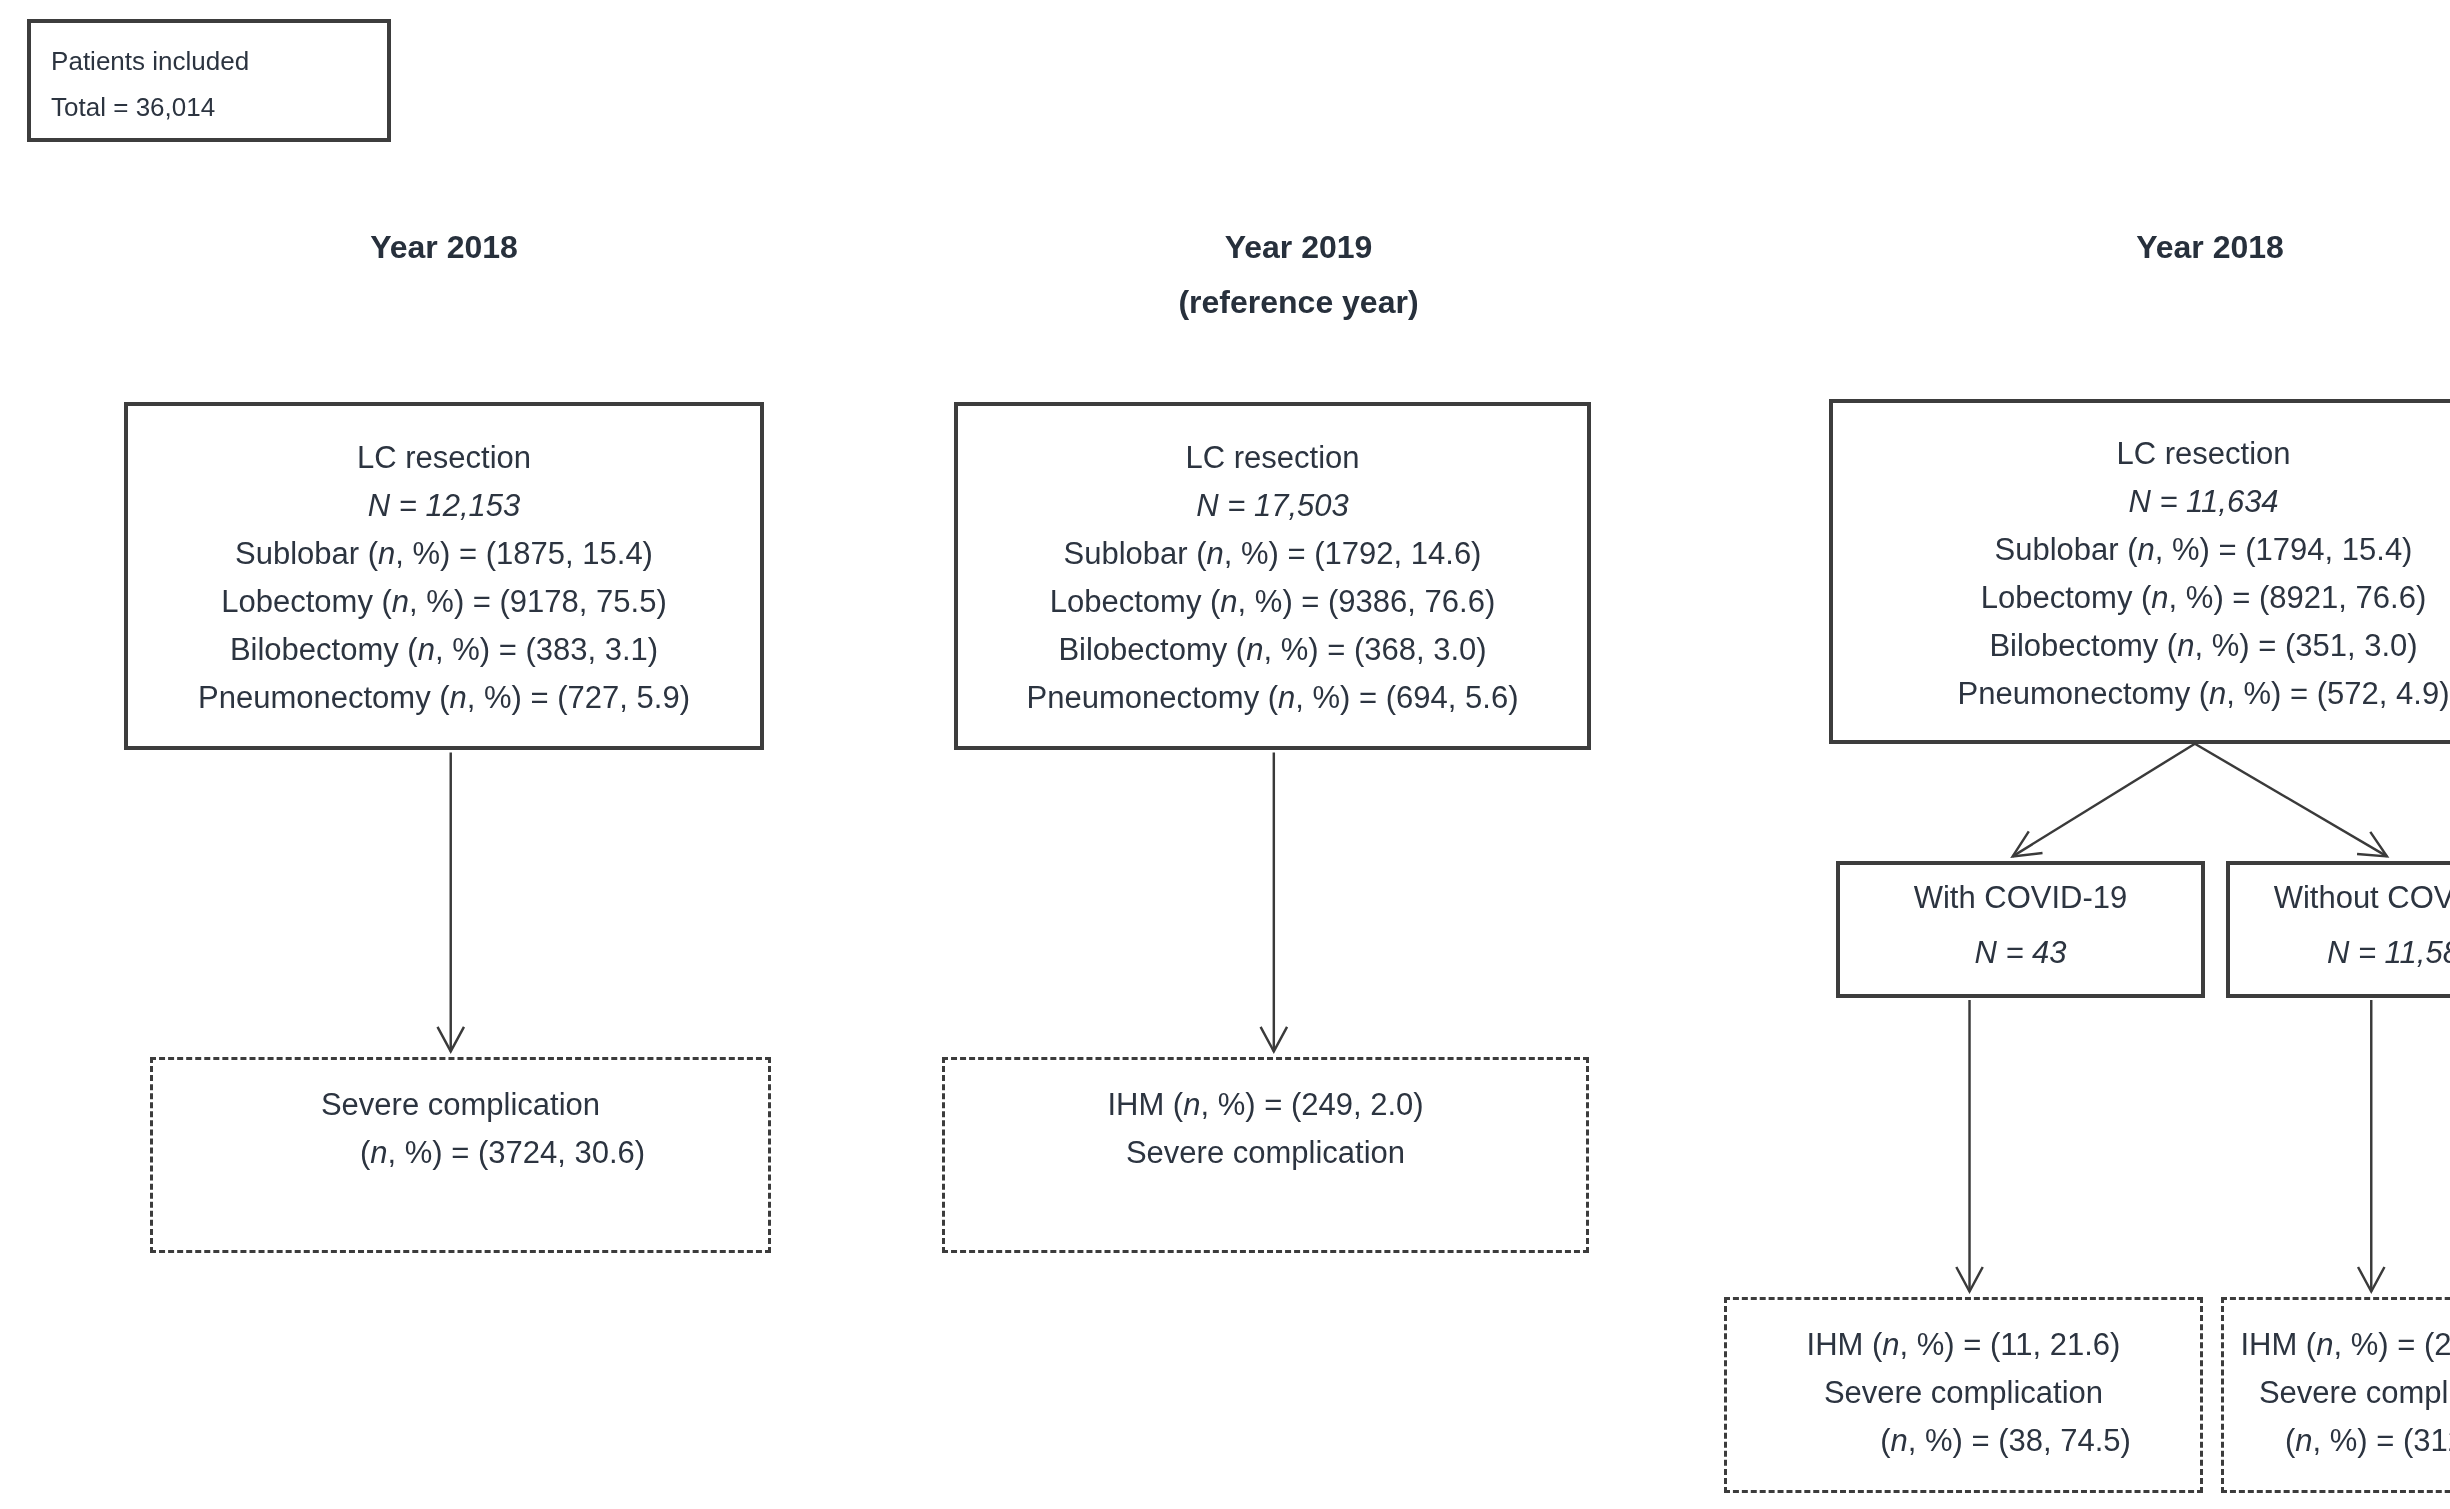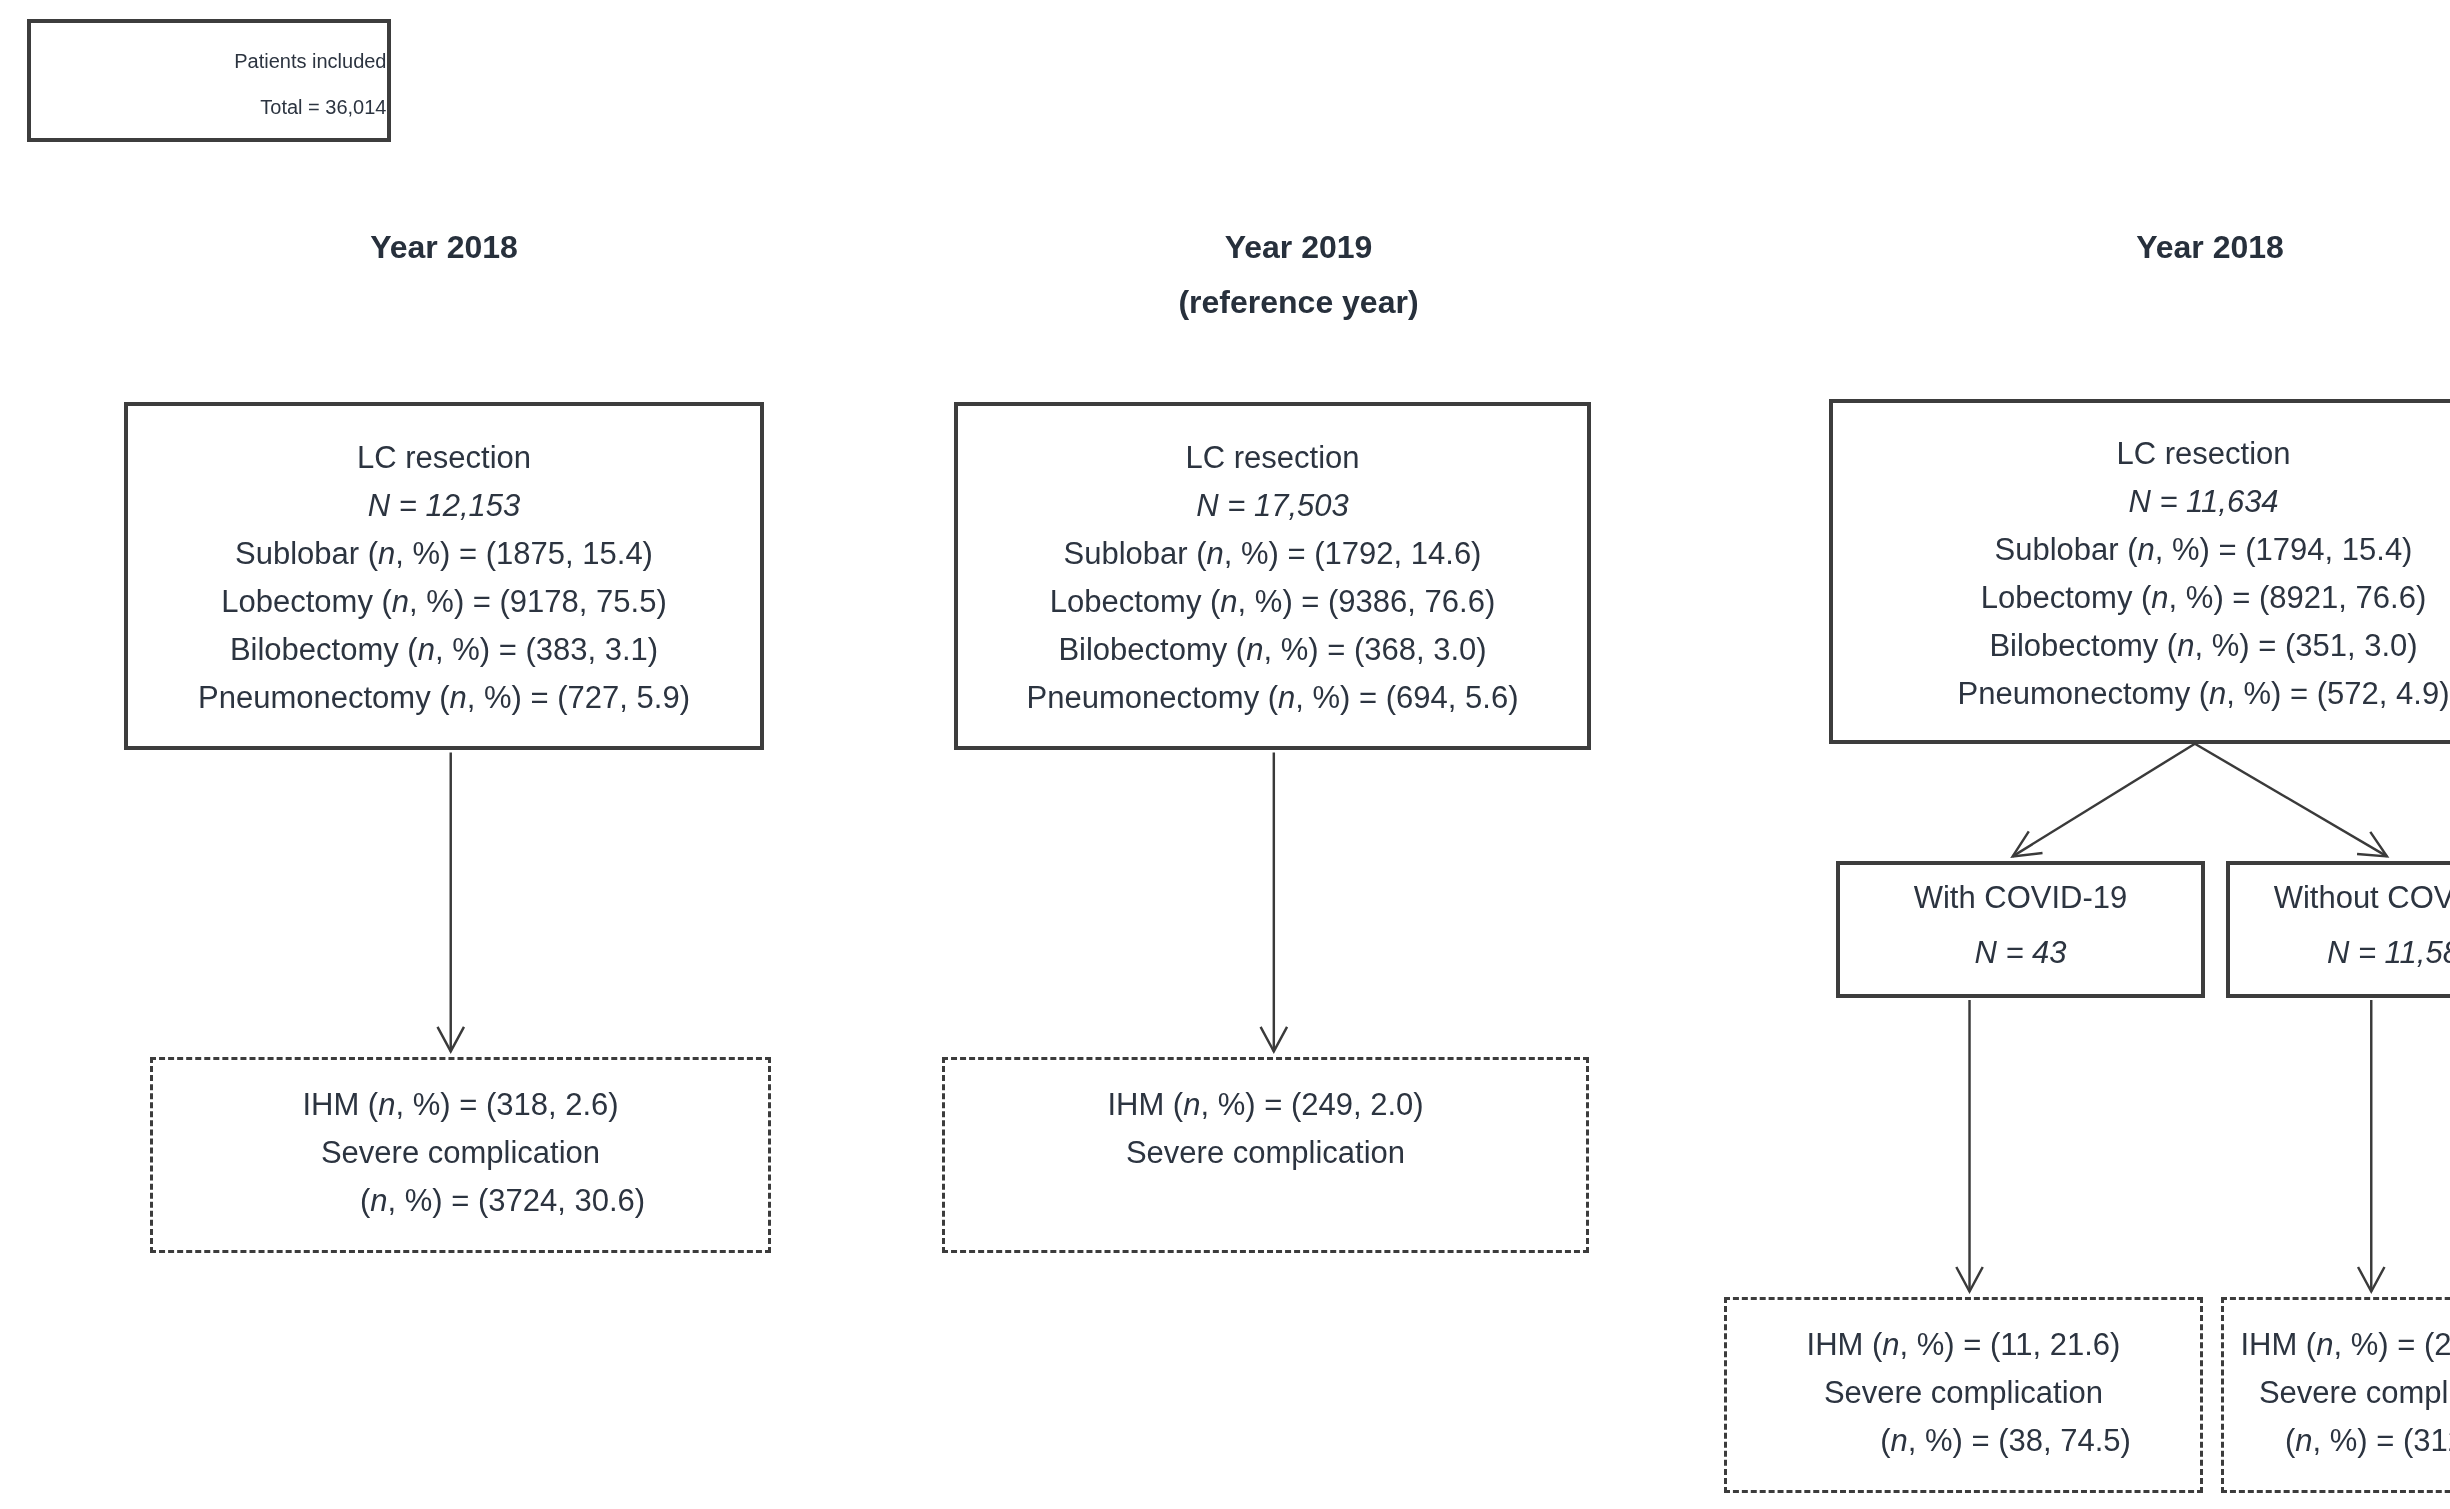--- a/index.html
+++ b/index.html
@@ -31,21 +31,21 @@
     font-size: 32px;
     line-height: 55px;
     text-align: center;
     color: #27303c;
   }
   .ln { font-size: 31px; line-height: 48px; white-space: nowrap; }
   .covid .ln { line-height: 55px; }
   .italic { font-style: italic; }
   .shift { transform: translateX(42px); }
   #patients-box { text-align: left; padding: 14.7px 0 0 20.6px; }
-  #patients-box .ln { font-size: 20px; line-height: 46px; text-align: right; }
+  #patients-box .ln { font-size: 26px; line-height: 46px; }
   #lc-2018, #lc-2019 { padding-top: 28px; }
   #lc-2020 { padding-top: 26.5px; }
   .covid { padding-top: 5px; }
   .dashedbox { padding-top: 20.6px; }
   svg.arrows { position: absolute; left: 0; top: 0; pointer-events: none; }
 </style>
 </head>
 <body>
 
 <div class="canvas">
@@ -92,21 +92,20 @@
   <div class="box covid" style="left:1836px; top:861px; width:369px; height:137px;">
     <div class="ln rich">With COVID-19</div>
     <div class="ln rich italic">N = 43</div>
   </div>
   <div class="box covid" style="left:2226px; top:861px; width:352px; height:137px;">
     <div class="ln rich">Without COVID-19</div>
     <div class="ln rich italic">N = 11,583</div>
   </div>
 
   <div class="dashedbox" style="left:150px; top:1057px; width:621px; height:196px;">
-    <div class="ln rich">IHM (<i>n</i>, %) = (318, 2.6)</div>
     <div class="ln rich">Severe complication</div>
     <div class="ln rich shift">(<i>n</i>, %) = (3724, 30.6)</div>
   </div>
 
   <div class="dashedbox" style="left:942px; top:1057px; width:647px; height:196px;">
     <div class="ln rich">IHM (<i>n</i>, %) = (249, 2.0)</div>
     <div class="ln rich">Severe complication</div>
   </div>
 
   <div class="dashedbox" style="left:1724px; top:1297px; width:479px; height:196px;">

